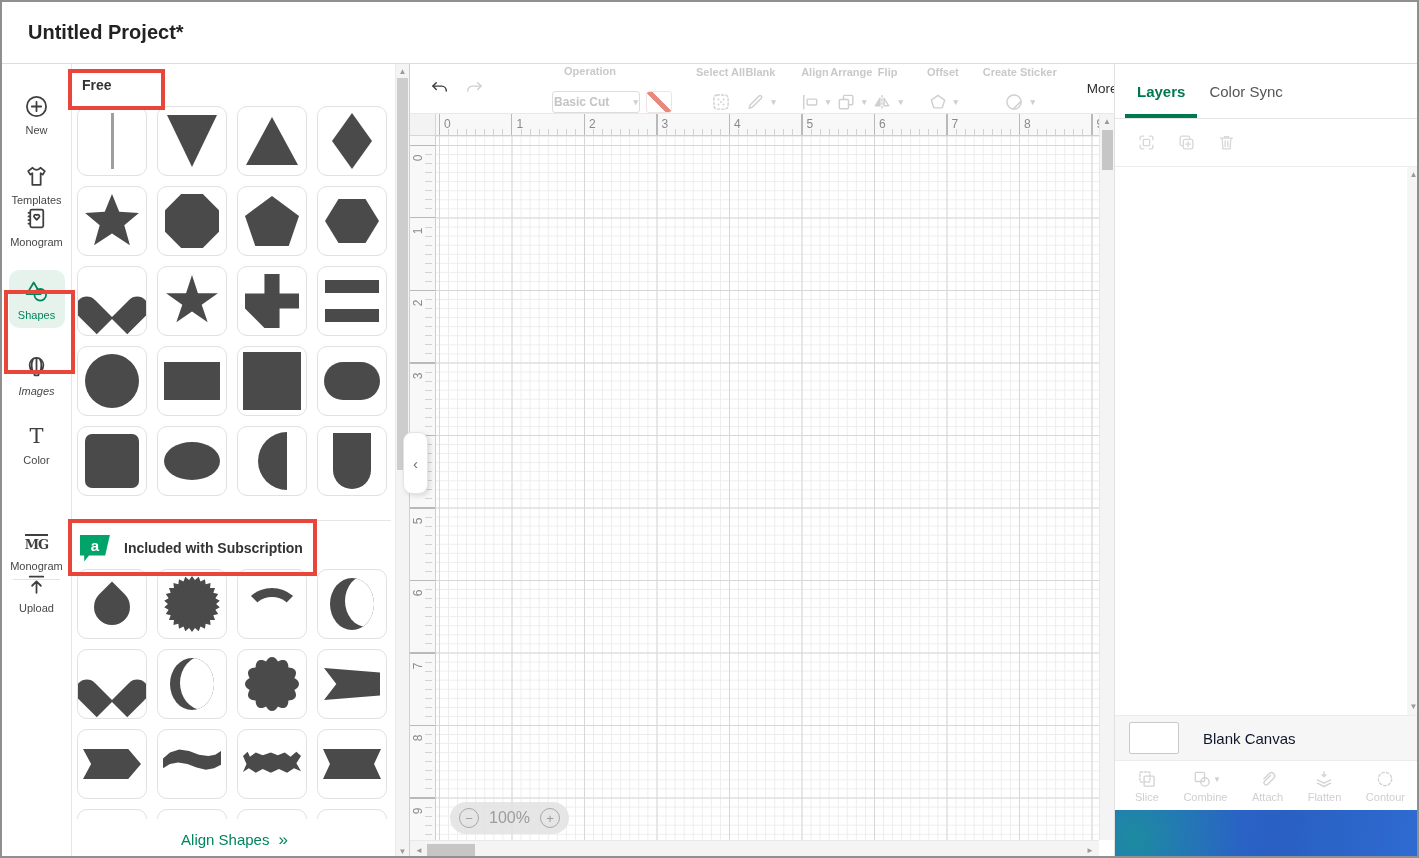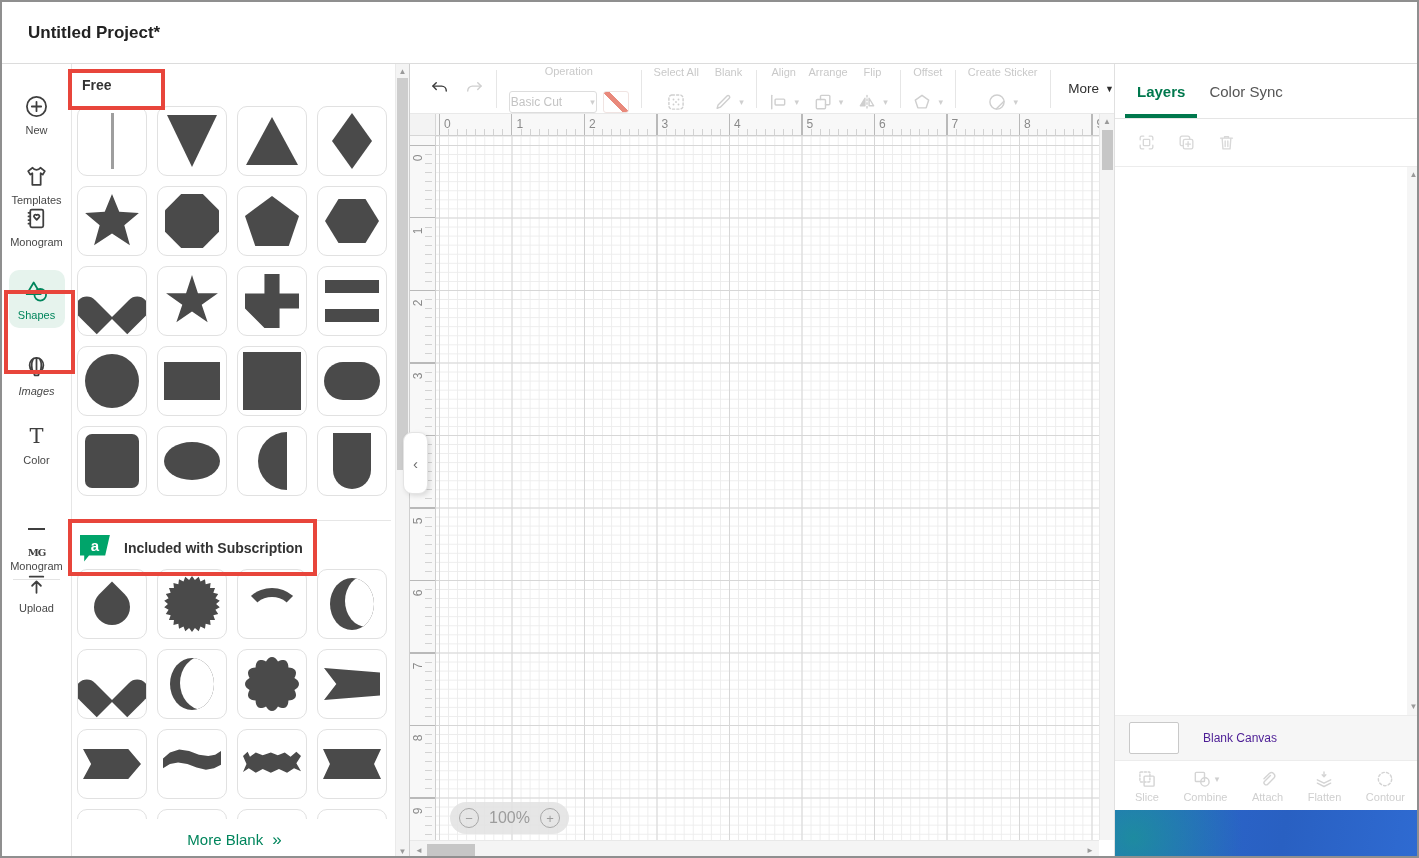--- a/index.html
+++ b/index.html
@@ -1,21 +1,21 @@
 <!DOCTYPE html>
 <html><head>
 <meta charset="utf-8">
 <style>
   html,body{margin:0;padding:0;background:#fff;font-family:"Liberation Sans",sans-serif;}
   *{box-sizing:border-box;}
   #app{position:relative;width:1419px;height:858px;background:#fff;border:2px solid #8f8f8f;overflow:hidden;}
 
   
   #header{position:absolute;left:0;top:0;width:100%;height:62px;background:#fff;border-bottom:1px solid #dcdcdc;display:flex;align-items:center;justify-content:space-between;padding:0 26px;}
-  .hd-title{font-size:17px;font-weight:700;color:#222;}
+  .hd-title{font-size:20px;font-weight:700;color:#222;}
   .hd-right{display:flex;align-items:center;gap:30px;}
   .hd-btn{display:flex;align-items:center;gap:9px;font-size:14px;color:#2e2e2e;cursor:pointer;}
   .hd-ic{width:22px;height:22px;color:#2e2e2e;}
   .make-btn{width:130px;height:42px;border-radius:22px;background:#e8e8e8;color:#adadad;font-size:15px;display:flex;align-items:center;justify-content:center;}
 
   
   #sidebar{position:absolute;left:0;top:62px;width:70px;height:796px;background:#fff;border-right:1px solid #e6e6e6;display:flex;flex-direction:column;align-items:center;}
   .sb-item{display:flex;flex-direction:column;align-items:center;gap:5px;cursor:pointer;}
   .sb-icon{width:25px;height:25px;color:#3f3f3f;display:flex;align-items:center;justify-content:center;}
   .sb-label{font-size:11px;color:#474747;}
@@ -24,21 +24,21 @@
   .sb-item:nth-child(3){margin-top:28px;}
   .sb-item.active{margin-top:26px;width:56px;padding:9px 0 7px;background:#e6f3ed;border-radius:10px;}
   .sb-item.active .sb-icon{color:#00855c;}
   .sb-item.active .sb-label{color:#00855c;}
   .sb-item:nth-child(5){margin-top:22px;}
   .sb-item:nth-child(6){margin-top:27px;font-style:italic;}
   .sb-item:nth-child(7){margin-top:27px;}
   .sb-item:nth-child(8){margin-top:64px;}
   .sb-divider{position:absolute;left:11px;right:11px;top:515px;height:1px;background:#e3e3e3;}
   .glyph-t{font-family:"DejaVu Serif",serif;font-size:21px;color:#3f3f3f;line-height:1;}
-  .glyph-mg{font-family:"DejaVu Serif",serif;font-size:10px;font-weight:700;letter-spacing:-1px;color:#3f3f3f;border-top:2px solid #3f3f3f;padding-top:18px;line-height:1;}
+  .glyph-mg{font-family:"DejaVu Serif",serif;font-size:13px;font-weight:700;letter-spacing:-1px;color:#3f3f3f;border-top:2px solid #3f3f3f;padding-top:2px;line-height:1;}
 
   
   #shapes-panel{position:absolute;left:70px;top:62px;width:338px;height:796px;background:#fff;border-right:1px solid #cfcfcf;overflow:hidden;}
   .free-label{position:absolute;left:10px;top:13px;font-size:14px;font-weight:700;color:#333;}
   .free-grid{position:absolute;left:5px;top:42px;display:grid;grid-template-columns:repeat(4,70px);grid-auto-rows:70px;gap:10px;}
   .sub-grid{position:absolute;left:5px;top:505px;display:grid;grid-template-columns:repeat(4,70px);grid-auto-rows:70px;gap:10px;}
   .tile{width:70px;height:70px;border:1px solid #e1e1e1;border-radius:10px;background:#fff;display:flex;align-items:center;justify-content:center;cursor:pointer;overflow:hidden;}
   .panel-divider{position:absolute;left:8px;right:18px;top:456px;height:1px;background:#e6e6e6;}
   .sub-header{position:absolute;left:8px;top:468px;height:32px;display:flex;align-items:center;gap:14px;}
   .sub-badge{width:30px;height:27px;background:#00a46a;color:#fff;font-weight:700;font-size:15px;display:flex;align-items:flex-start;justify-content:center;padding-top:2px;clip-path:polygon(0 0,100% 0,84% 78%,30% 78%,14% 100%,14% 78%,0 78%);}
@@ -88,27 +88,27 @@
 
   
   .sp-scroll{position:absolute;right:0;top:0;bottom:0;width:14px;background:#f4f4f4;border-left:1px solid #eaeaea;z-index:6;}
   .sp-thumb{position:absolute;left:1px;width:11px;top:14px;height:392px;background:#cdcdcd;}
   .scroll-arrow{position:absolute;left:0;width:100%;text-align:center;font-size:8px;color:#9a9a9a;line-height:12px;}
 
   
   #canvas-area{position:absolute;left:408px;top:62px;width:704px;height:796px;background:#fff;}
   #edit-toolbar{position:absolute;left:0;top:0;width:100%;height:50px;border-bottom:1px solid #e9e9e9;display:flex;align-items:center;padding-left:20px;}
   .tb-divider{width:1px;height:38px;background:#e6e6e6;margin:0 12px;}
-  .tb-group{display:flex;flex-direction:column;align-items:center;gap:14px;}
+  .tb-group{display:flex;flex-direction:column;align-items:center;gap:14px;font-weight:bold;}
   .tb-group-label{font-size:11px;color:#c9c9c9;white-space:nowrap;}
   .tb-controls{display:flex;align-items:center;gap:6px;}
   .tb-ic{width:20px;height:20px;color:#cfcfcf;display:block;}
   .tb-ic.enabled{color:#3a3a3a;}
   .caret{font-size:9px;color:#cfcfcf;}
-  .op-select{width:88px;height:22px;border:1px solid #ddd;border-radius:3px;display:flex;align-items:center;justify-content:space-between;padding:0 1px;font-size:12px;color:#c4c4c4;background:#fff;}
+  .op-select{width:88px;height:22px;border:1px solid #ddd;border-radius:3px;display:flex;align-items:center;justify-content:space-between;padding:0 1px;font-size:12px;color:#c4c4c4;background:#fff;margin-left:44px;}
   .op-swatch{width:26px;height:22px;border:1px solid #f0e4e2;border-radius:3px;background:linear-gradient(45deg,transparent 42%,#e9897b 42% 58%,transparent 58%);}
   .more-btn{display:flex;align-items:center;gap:6px;font-size:13.5px;color:#2e2e2e;margin-left:6px;cursor:pointer;}
   .more-caret{font-size:9px;color:#2e2e2e;}
   .undo-redo{display:flex;align-items:center;gap:14px;}
 
   .ruler-corner{position:absolute;left:0;top:50px;width:26px;height:22px;background:#f3f3f3;border-right:1px solid #d6d6d6;border-bottom:1px solid #d6d6d6;}
   .ruler-h{position:absolute;left:26px;top:50px;width:663px;height:22px;background:#f8f8f8;border-bottom:1px solid #cfcfcf;
     background-image:repeating-linear-gradient(to right,#b9b9b9 0 1px,transparent 1px 72.5px),repeating-linear-gradient(to right,#d2d2d2 0 1px,transparent 1px 9.0625px);
     background-size:100% 100%,100% 7px;background-position:3px 0,3px 15px;background-repeat:no-repeat,no-repeat;}
   .hr-num{position:absolute;top:3px;font-size:12px;color:#8a8a8a;}
@@ -139,21 +139,21 @@
   .rp-tabs{position:absolute;left:0;top:0;width:100%;height:55px;border-bottom:1px solid #e5e5e5;display:flex;align-items:center;padding-left:10px;}
   .rp-tab{position:relative;height:100%;display:flex;align-items:center;padding:0 12px;font-size:15px;color:#555;cursor:pointer;}
   .rp-tab.active{color:#00784d;font-weight:700;}
   .rp-tab.active::after{content:"";position:absolute;left:0;right:0;bottom:0;height:4px;background:#00784d;}
   .rp-iconbar{position:absolute;left:0;top:55px;width:100%;height:48px;border-bottom:1px solid #ececec;display:flex;align-items:center;gap:21px;padding-left:22px;}
   .lyr-ic{width:19px;height:19px;color:#d8d8d8;display:block;}
   .rp-list{position:absolute;left:0;top:103px;width:100%;height:548px;background:#fff;}
   .rp-scroll{position:absolute;right:1px;top:103px;width:13px;height:548px;background:#f5f5f5;}
   .rp-blank{position:absolute;left:0;top:651px;width:100%;height:45px;background:#f6f6f6;border-top:1px solid #ececec;display:flex;align-items:center;padding-left:14px;gap:24px;}
   .blank-swatch{width:50px;height:32px;background:#fff;border:1px solid #c9c9c9;border-radius:2px;}
-  .blank-label{font-size:12px;color:#4c1d95;}
+  .blank-label{font-size:15px;color:#0f172a;}
   .rp-actions{position:absolute;left:0;top:696px;width:100%;height:50px;background:#fff;border-top:1px solid #ececec;display:flex;align-items:center;justify-content:space-between;padding:0 16px 0 20px;}
   .act-item{display:flex;flex-direction:column;align-items:center;gap:2px;}
   .act-ic{width:20px;height:20px;color:#d4d4d4;display:block;}
   .act-label{font-size:11px;color:#cfcfcf;}
   .act-row{display:flex;align-items:center;gap:3px;}
   .rp-banner{position:absolute;left:0;top:746px;width:100%;height:50px;background:
     radial-gradient(circle at 6% 55%,rgba(22,158,136,.65),rgba(22,158,136,0) 38%),
     linear-gradient(100deg,#2c68cf,#2960c2 55%,#2f6bd2);}
 
   
@@ -350,21 +350,21 @@
         <div class="tile">
           <span class="shp shp-notched-banner"></span>
         </div>
         <div class="tile partial"></div>
         <div class="tile partial"></div>
         <div class="tile partial"></div>
         <div class="tile partial"></div>
       </div>
     <div class="more-shapes-footer">
       <div class="more-shapes-link">
-        <span>More Blank</span>
+        <span>Align Shapes</span>
         <span class="more-chevrons">»</span>
       </div>
     </div>
     <div class="sp-scroll">
       <div class="scroll-arrow" style="top:2px;">▲</div>
       <div class="sp-thumb"></div>
       <div class="scroll-arrow" style="bottom:2px;">▼</div>
     </div>
   </div>
 

